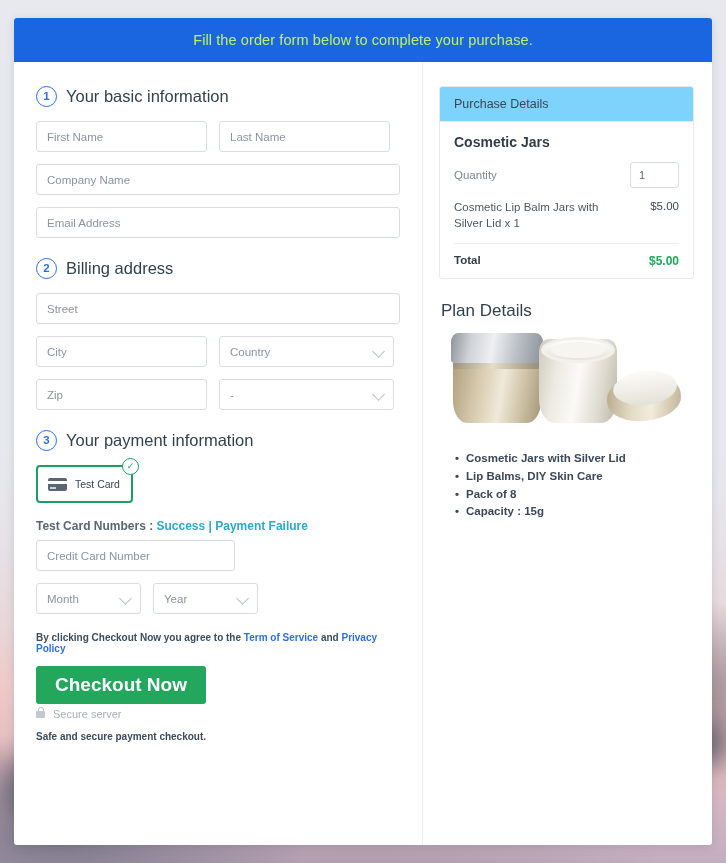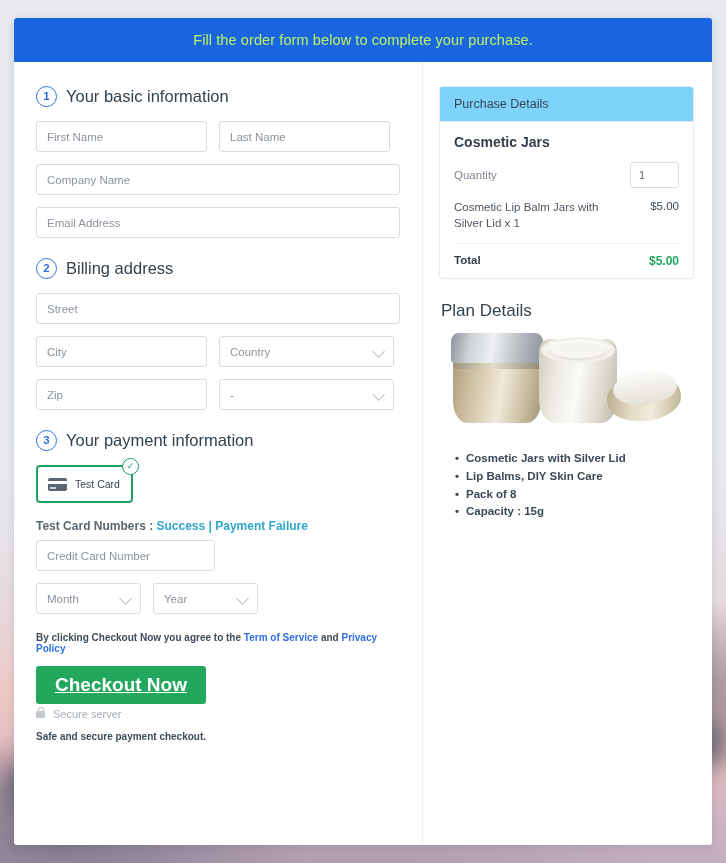--- a/index.html
+++ b/index.html
@@ -216,21 +216,21 @@
 
   .testnums {
     font-size: 12px;
     color: #5b6770;
     margin-bottom: 7px;
     font-weight: bold;
   }
   .testnums a { color: #2fa8cd; text-decoration: none; font-weight: bold; }
   .testnums .sep { color: #2fa8cd; }
 
-  .ccnum { width: 179px; }
+  .ccnum { width: 199px; }
 
   .exp-row {
     display: flex;
     gap: 12px;
     margin-top: 12px;
     align-items: center;
   }
   .cvv-group {
     display: flex;
     width: 105px;
@@ -273,21 +273,20 @@
     width: 170px;
     height: 38px;
     background: #22a75c;
     border: none;
     border-radius: 3px;
     color: #ffffff;
     font-size: 19px;
     font-weight: bold;
     font-family: "Liberation Sans", sans-serif;
     cursor: pointer;
-    text-decoration: underline;
   }
   .secure {
     margin-top: 4px;
     display: flex;
     align-items: center;
     gap: 8px;
     font-size: 11px;
     color: #a7aeb6;
   }
   .lock {

